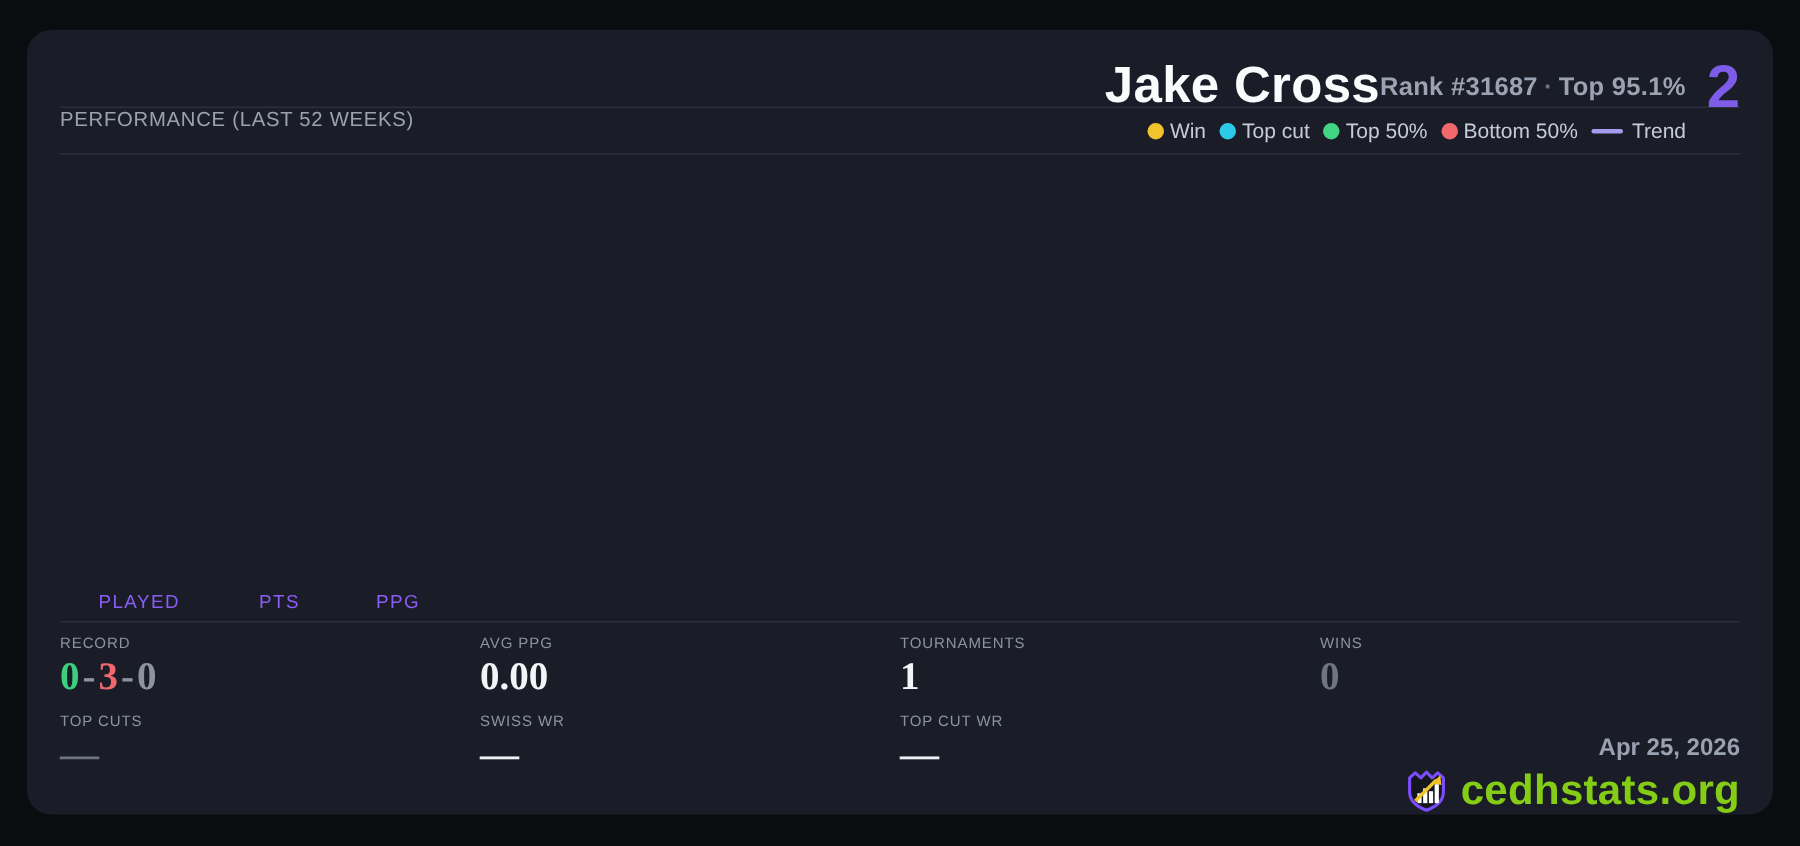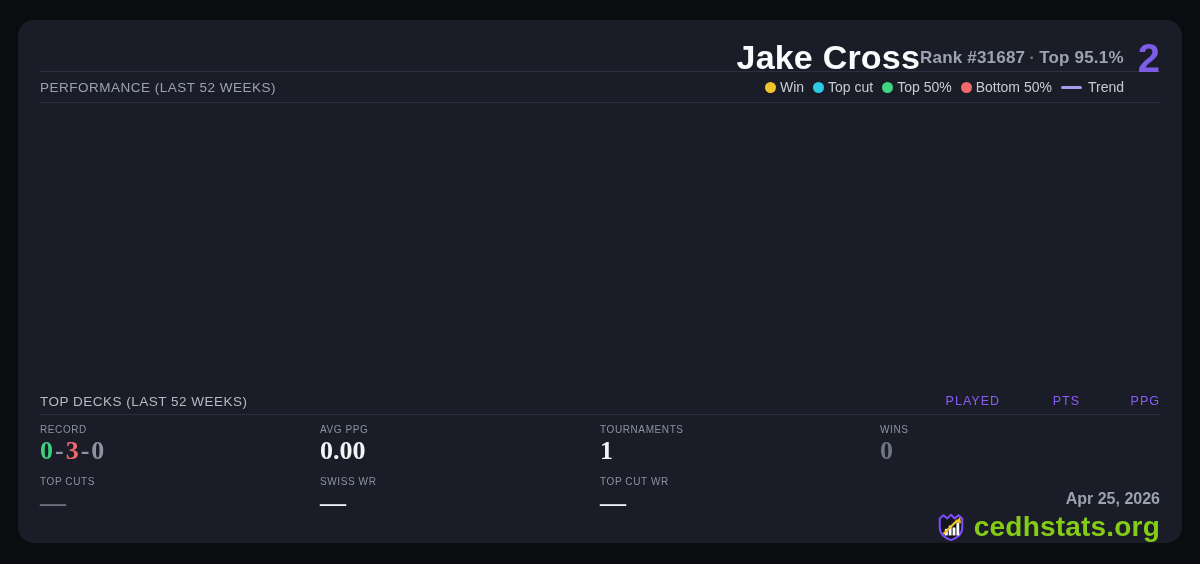--- a/index.html
+++ b/index.html
@@ -48,21 +48,20 @@
   .rank-text .dot-sep { color: #6e7582; padding: 0 4px; }
   .score-number {
     font-size: 40px;
     font-weight: 700;
     line-height: 1;
   }
   
   .perf-row {
     height: 31px;
     display: flex;
-    align-items: center;
     justify-content: space-between;
     border-bottom: 1px solid #2a3040;
   }
   .section-title {
     font-size: 13.5px;
     font-weight: 500;
     color: #9aa2b1;
     letter-spacing: 0.5px;
   }
   .legend {
@@ -205,21 +204,20 @@
       <div class="legend-item">
         <span class="legend-line" style="background: rgb(167, 155, 240);"></span>
         <span class="legend-label">Trend</span>
       </div>
     </div>
   </div>
 
   <div class="chart-area"></div>
 
   <div class="decks-row">
-    <div class="decks-title">TOP DECKS (LAST 52 WEEKS)</div>
     <div class="decks-cols">
       <span class="decks-col">PLAYED</span>
       <span class="decks-col">PTS</span>
       <span class="decks-col">PPG</span>
     </div>
   </div>
 
   <div class="stats-grid">
 
     <div class="stat-cell">

